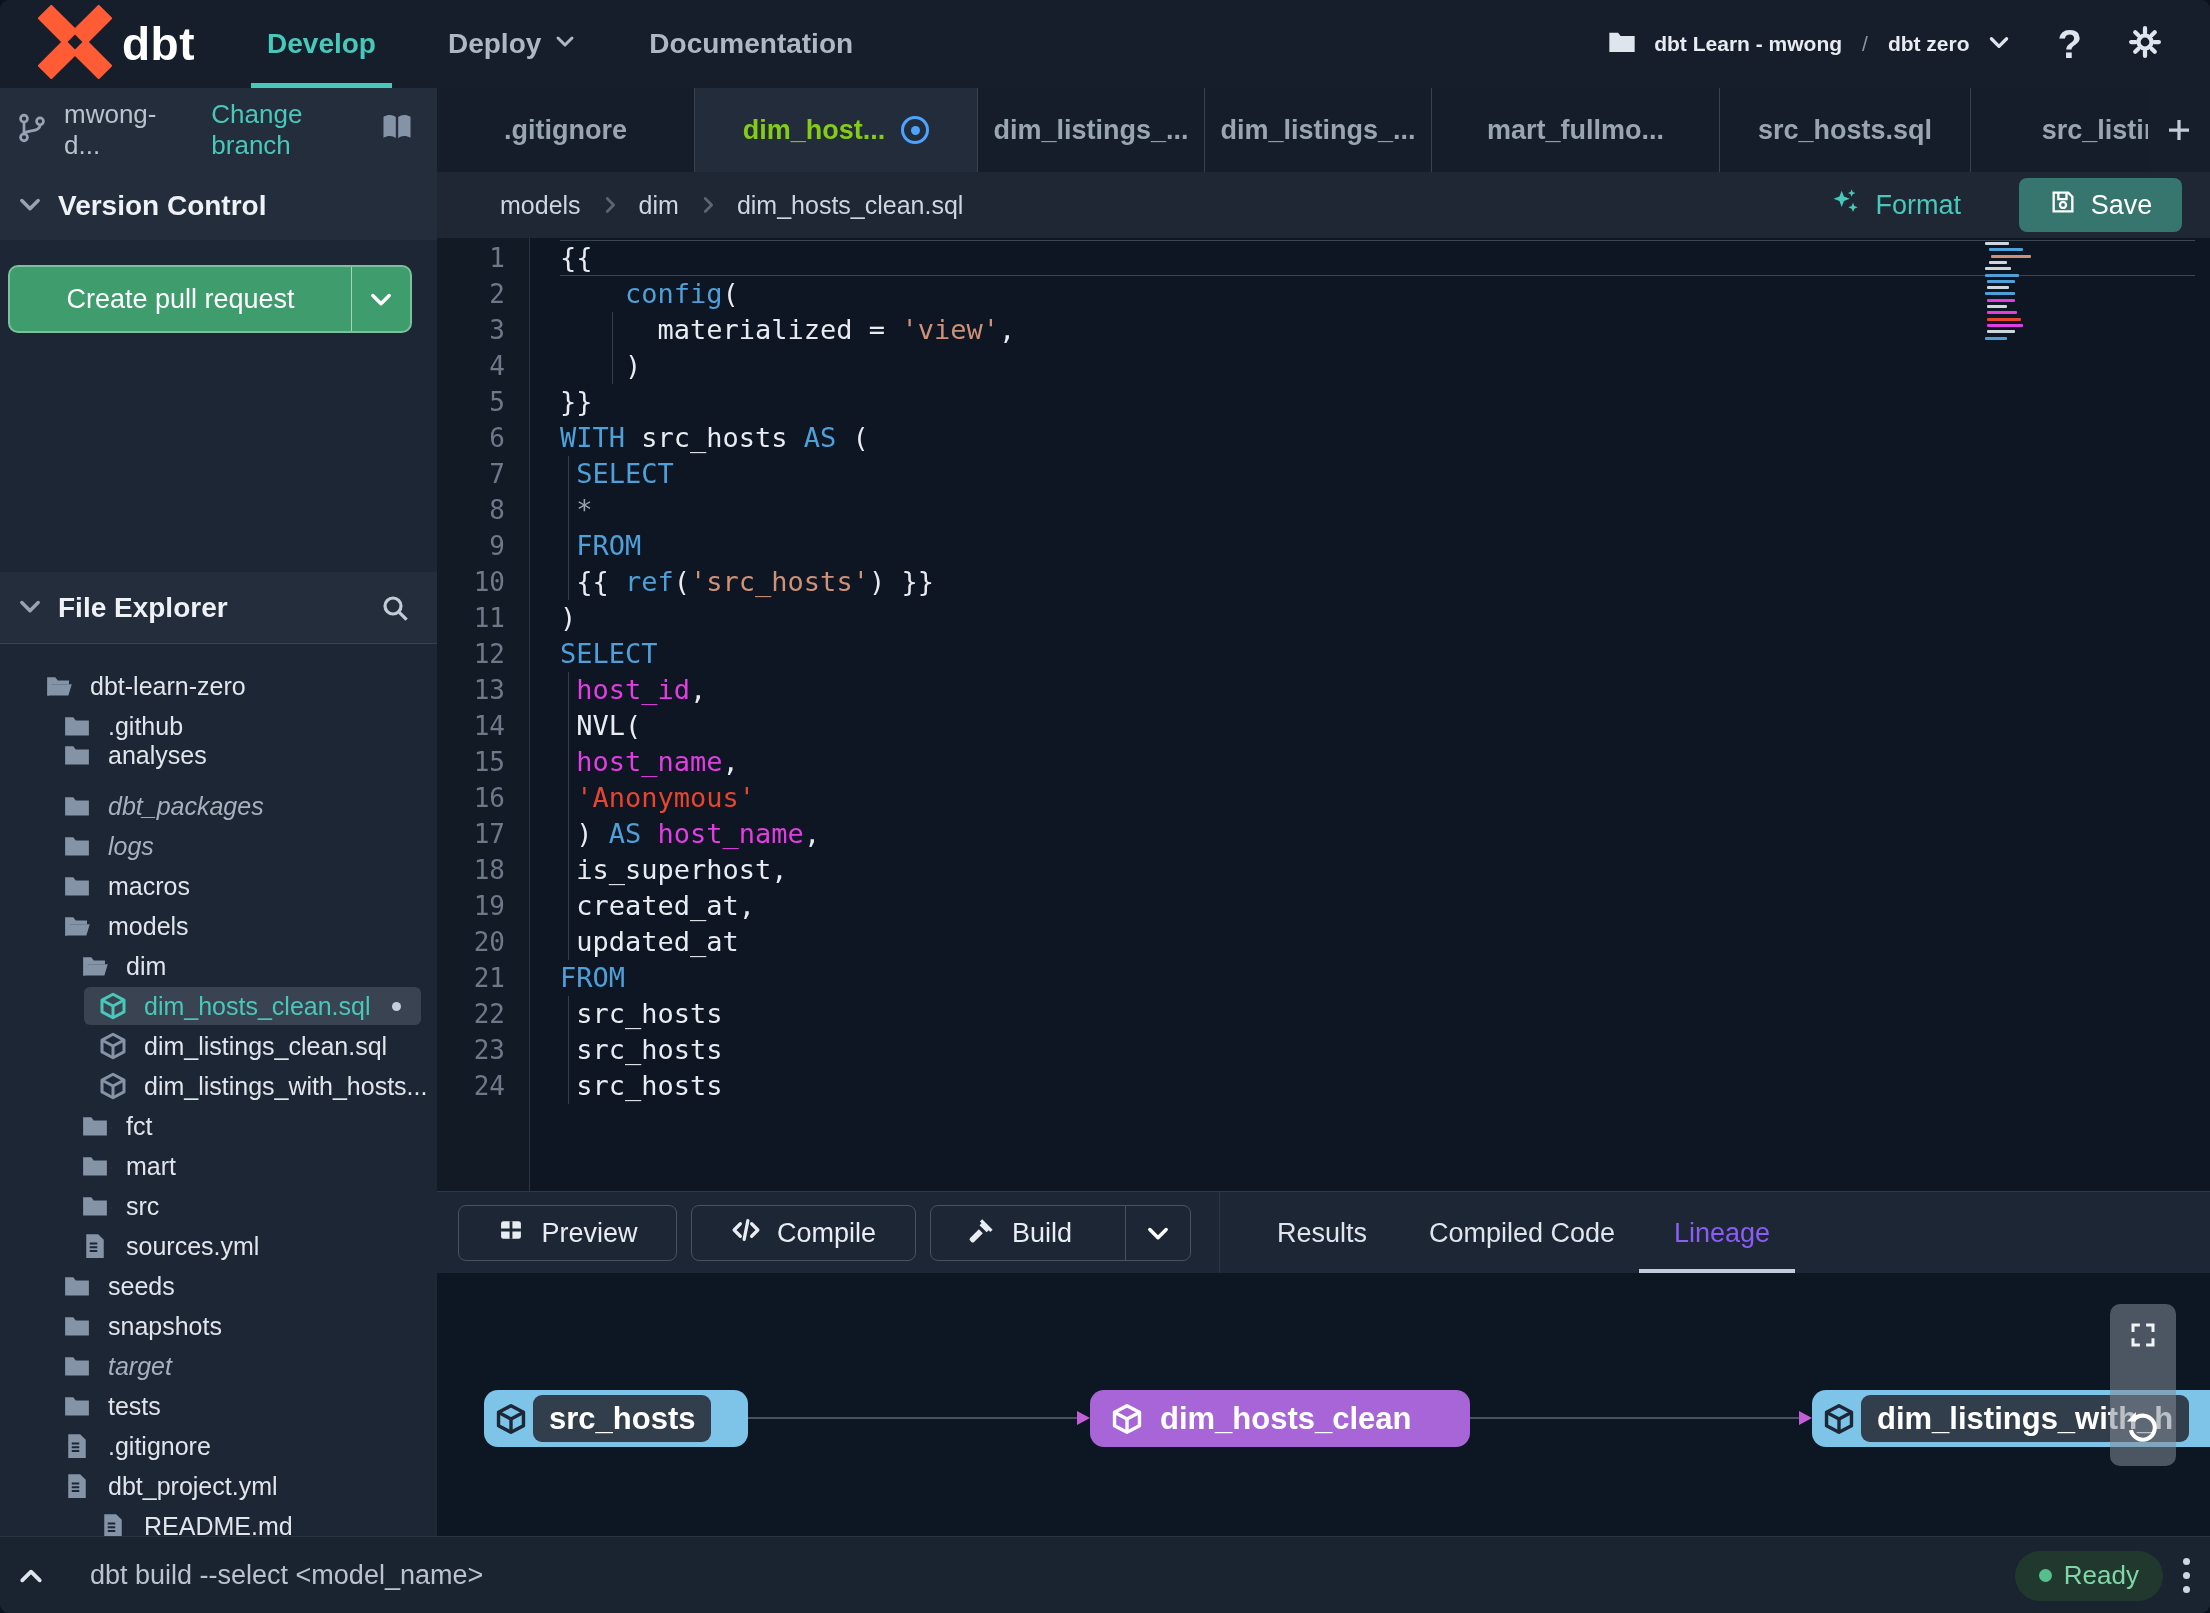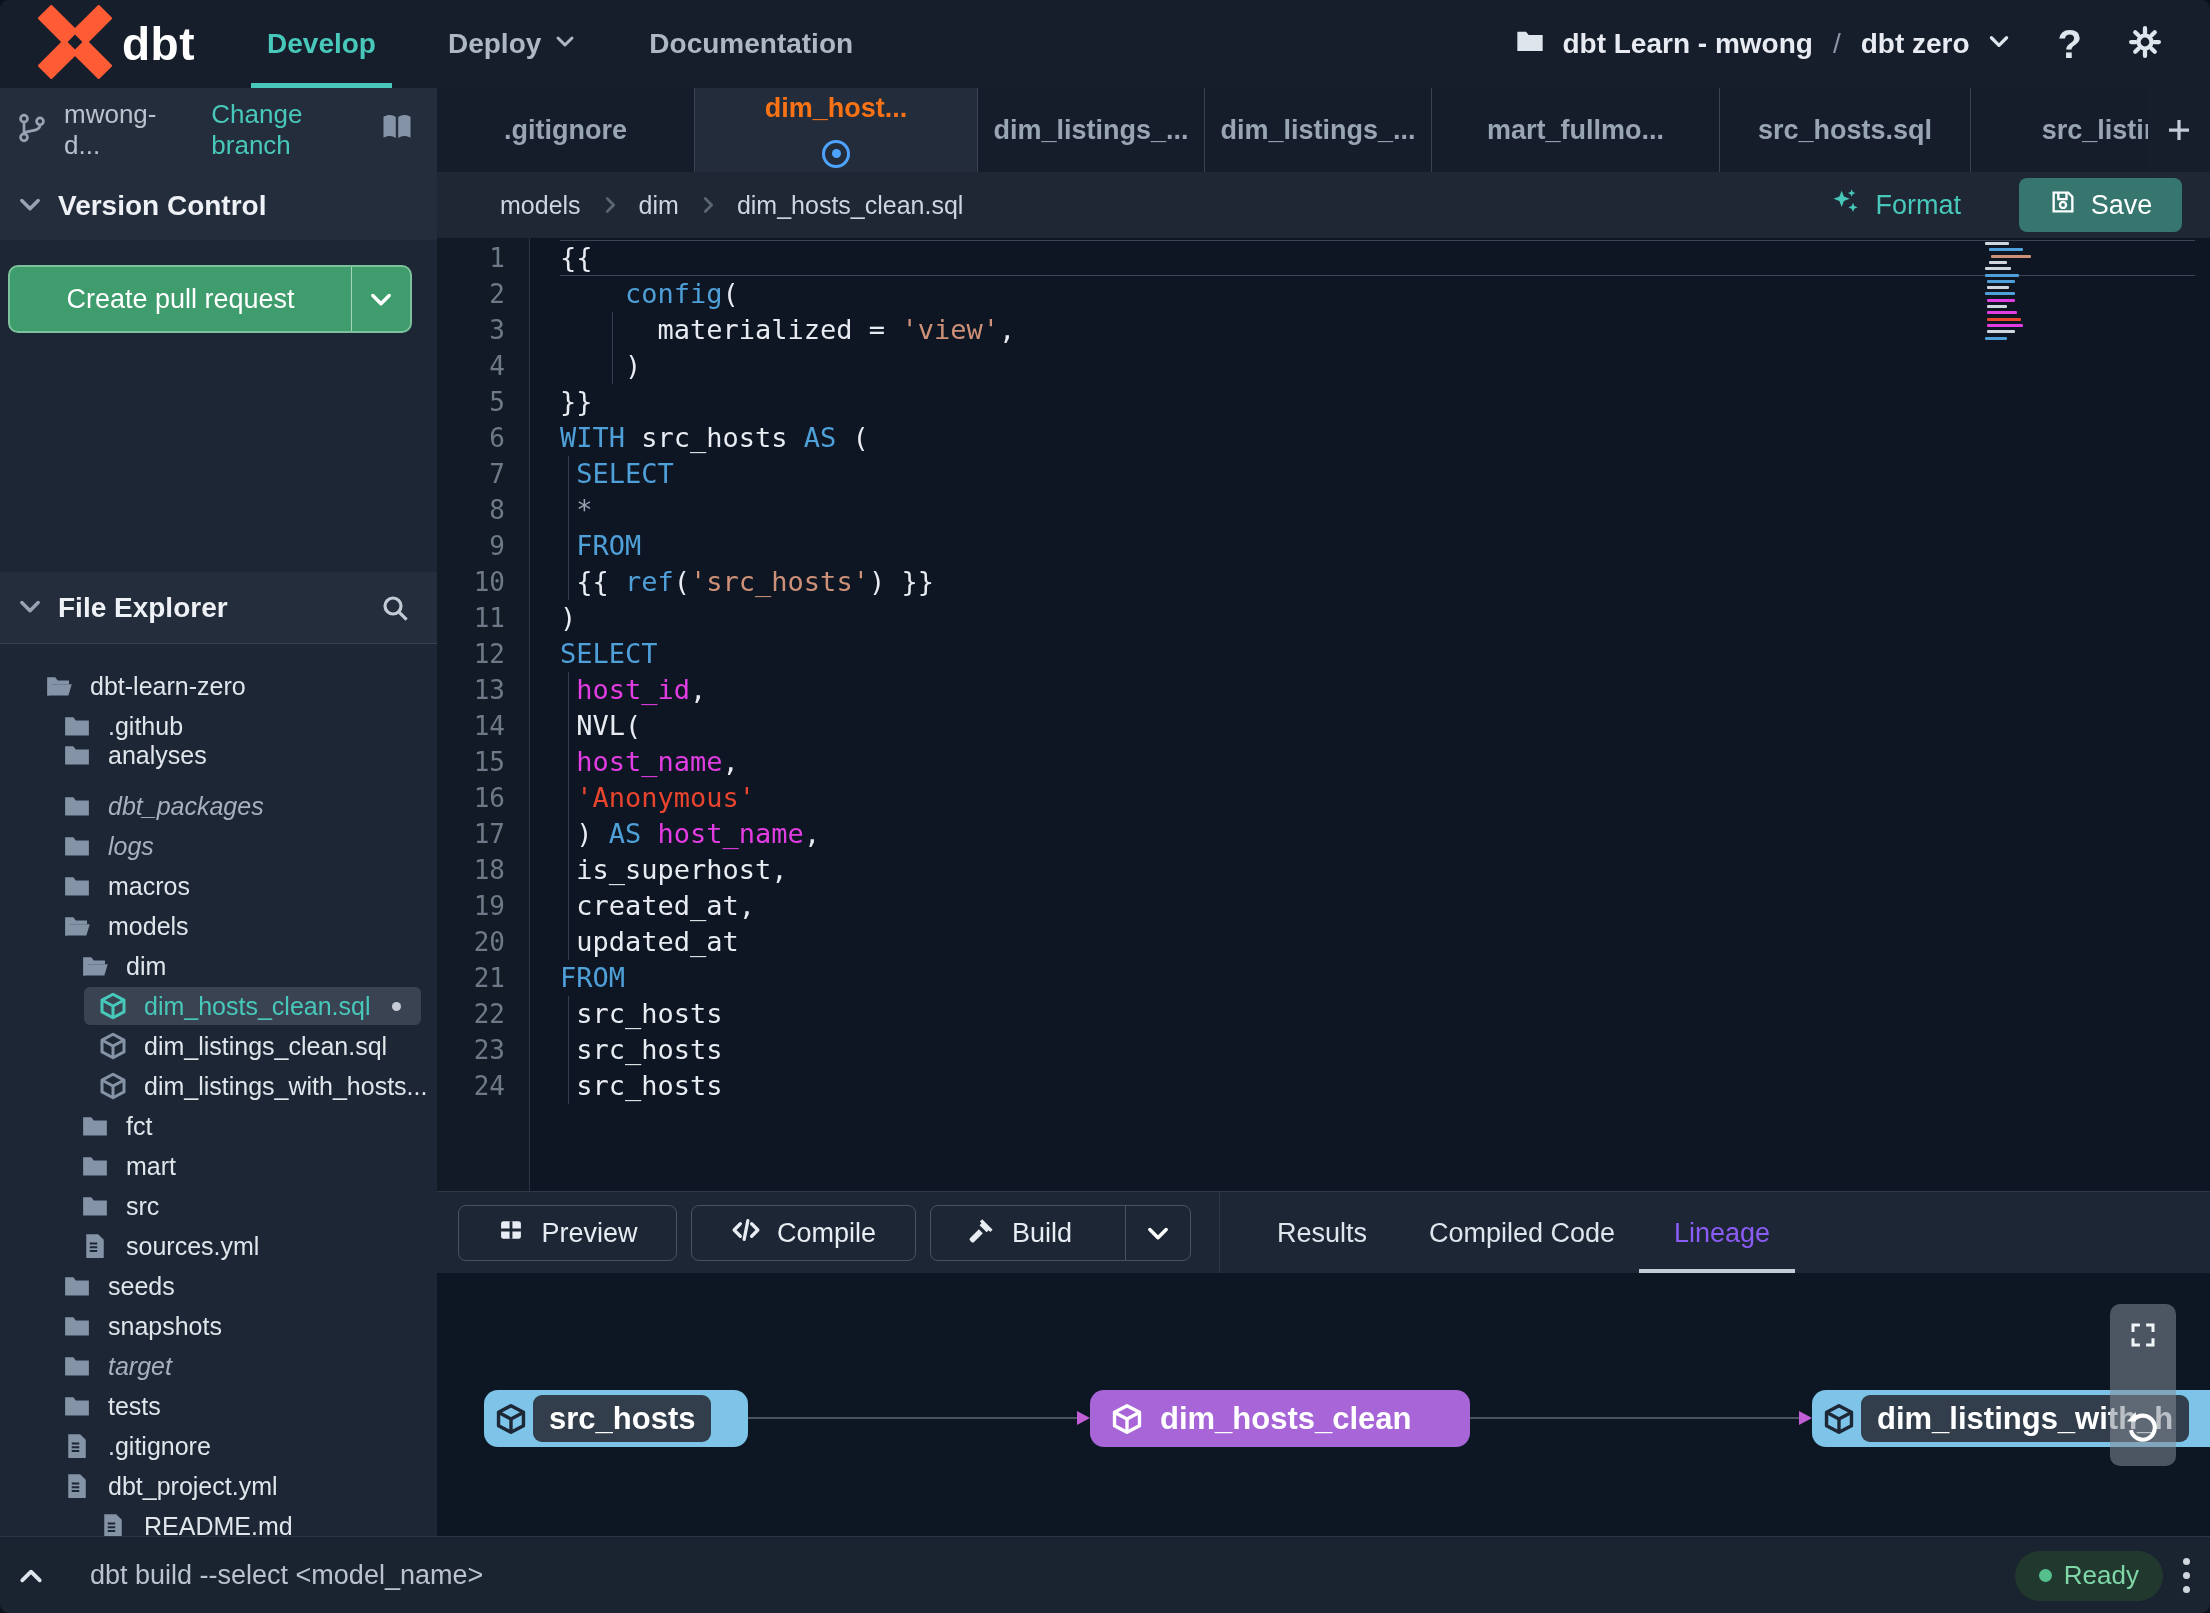--- a/index.html
+++ b/index.html
@@ -8,21 +8,21 @@
 
   
   .nav{position:absolute;top:0;left:0;right:0;height:88px;background:#161e2b;display:flex;align-items:center;}
   .brand{display:flex;align-items:center;margin-left:38px;gap:10px;}
   .brand-name{font-size:46px;font-weight:bold;color:#fff;letter-spacing:.5px;}
   .nav-item{position:relative;height:88px;display:flex;align-items:center;gap:12px;margin-left:72px;
             font-size:28px;font-weight:600;color:#aeb8c4;cursor:pointer;}
   .nav-item.active{color:#48c8ba;}
   .nav-item.active::after{content:"";position:absolute;left:-16px;right:-16px;bottom:0;height:5px;background:#48c8ba;}
   .nav-right{margin-left:auto;display:flex;align-items:center;gap:46px;margin-right:48px;}
-  .project{display:flex;align-items:center;gap:16px;font-size:28px;font-weight:600;color:#e8ecf2;cursor:pointer;}
+  .project{display:flex;align-items:center;gap:16px;font-size:21px;font-weight:600;color:#e8ecf2;cursor:pointer;}
   .project .sep{color:#8b96a5;font-weight:400;margin:0 4px;}
   .help{font-size:40px;font-weight:bold;color:#dfe5ec;cursor:pointer;}
 
   
   .sb{position:absolute;left:0;top:88px;width:437px;height:1448px;background:#1d2634;border-right:1px solid #2a3442;}
   .sb-row{position:absolute;left:0;right:0;background:#242d3b;border-bottom:1px solid #39424f;display:flex;align-items:center;}
   .sb-branch{top:0;height:84px;}
   .sb-branch .bname{font-size:26px;color:#b9c2cd;margin-left:16px;}
   .sb-branch .bchange{font-size:26px;color:#48c8ba;margin-left:26px;cursor:pointer;}
   .sb-branch .book{margin-left:auto;margin-right:22px;}
@@ -42,21 +42,21 @@
   .trow .tlabel{position:relative;font-size:25px;color:#dfe5ea;margin-left:16px;white-space:nowrap;}
   .trow.italic .tlabel{font-style:italic;color:#a7b0bd;}
   .trow.sel .tlabel{color:#48c8ba;}
   .trow .tdot{position:absolute;left:392px;width:9px;height:9px;border-radius:50%;background:#c6cdd8;}
 
   
   .ws{position:absolute;left:437px;top:88px;right:0;bottom:77px;}
   .tabbar{position:absolute;top:0;left:0;right:0;height:84px;background:#151d2a;display:flex;overflow:hidden;}
   .tab{height:84px;display:flex;align-items:center;justify-content:center;gap:16px;border-right:1px solid #39434f;
        font-size:27px;font-weight:600;color:#9aa5b3;box-sizing:border-box;flex:0 0 auto;cursor:pointer;background:#151d2a;}
-  .tab.active{background:#232c3a;color:#f97316;flex-direction:column;}
+  .tab.active{background:#232c3a;color:#84cc16;}
   .ring{width:22px;height:22px;border:3px solid #4da3ff;border-radius:50%;display:flex;align-items:center;justify-content:center;}
   .ring i{width:9px;height:9px;border-radius:50%;background:#4da3ff;}
   .tab-add{position:absolute;right:0;top:0;width:62px;height:84px;background:#161e2b;display:flex;align-items:center;justify-content:center;cursor:pointer;}
 
   .toolbar{position:absolute;top:84px;left:0;right:0;height:66px;background:#1e2733;display:flex;align-items:center;}
   .crumbs{display:flex;align-items:center;gap:18px;margin-left:63px;font-size:25px;color:#cdd5df;}
   .crumb-sep{display:flex;}
   .fmt{margin-left:auto;display:flex;align-items:center;gap:14px;color:#48c8ba;font-size:27px;cursor:pointer;}
   .savebtn{margin-left:58px;margin-right:28px;width:163px;height:54px;border-radius:8px;background:#36766e;
            display:flex;align-items:center;justify-content:center;gap:14px;color:#fff;font-size:27px;cursor:pointer;}

